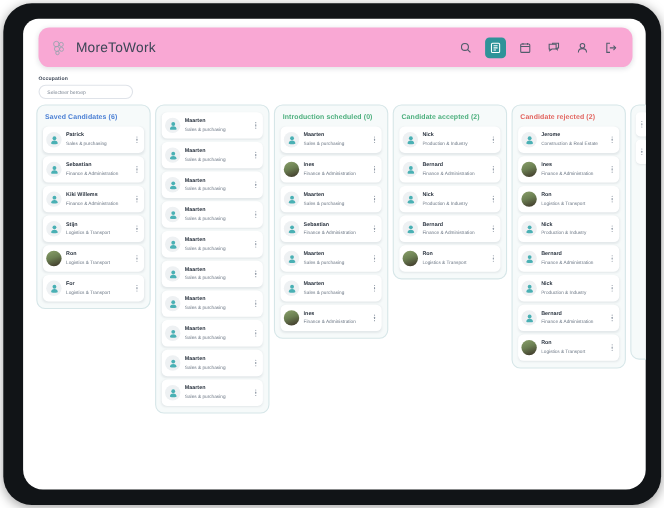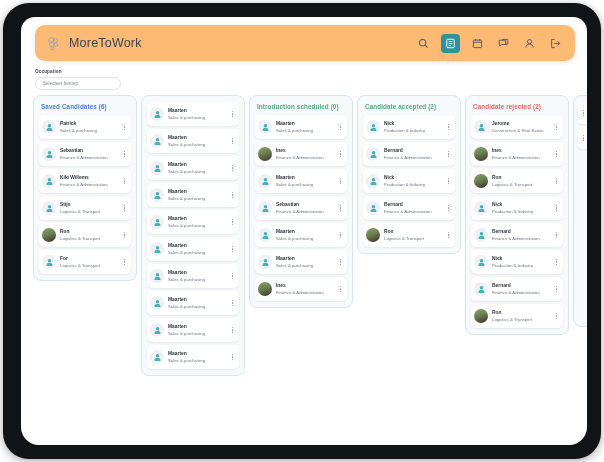--- a/index.html
+++ b/index.html
@@ -26,21 +26,21 @@
     background: #ffffff;
     border-radius: 14px 14px 18px 18px;
     overflow: hidden;
   }
 
   
   #topbar {
     position: absolute;
     left: 14px; top: 8px;
     width: 540px; height: 36px;
-    background: #fdba74;
+    background: #f9a8d4;
     border-radius: 10px;
     box-shadow: 0 1px 5px rgba(30,40,60,.13);
     display: flex; align-items: center;
   }
   #brand { display: flex; align-items: center; gap: 7px; padding-left: 12px; }
   .brand-name {
     font-size: 12.5px; color: #3c4656; letter-spacing: .2px;
   }
   .logo-svg { display: block; }
 

